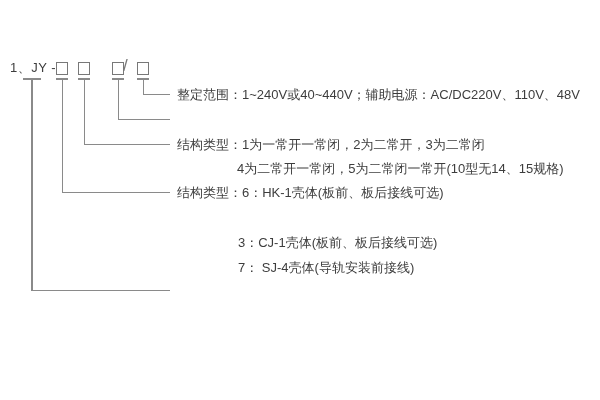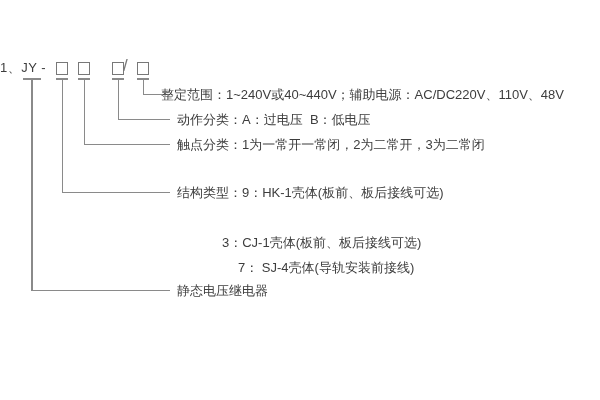--- a/index.html
+++ b/index.html
@@ -16,21 +16,21 @@
     color:var(--text);
   }
   .canvas{
     position:relative;
     width:600px;height:400px;
     background:var(--bg);
     overflow:hidden;
   }
   .prefix{
     position:absolute;
-    left:0;top:60px;
+    left:10px;top:60px;
     font-size:13px;line-height:16px;
     letter-spacing:0.5px;
     white-space:pre;
     text-align:center;
   }
   .dbox{
     position:absolute;
     top:62px;
     width:12px;height:13px;
     box-sizing:border-box;
@@ -89,21 +89,20 @@
   <div class="vline" style="left:83.5px;height:67px"></div>
   <div class="vline" style="left:117.5px;height:42px"></div>
   <div class="vline" style="left:142.5px;height:17px"></div>
 
   <div class="hline" style="left:142.5px;top:93.5px;width:27.5px"></div>
   <div class="hline" style="left:117.5px;top:118.5px;width:52.5px"></div>
   <div class="hline" style="left:83.5px;top:143.5px;width:86.5px"></div>
   <div class="hline" style="left:61.5px;top:191.5px;width:108.5px"></div>
   <div class="hline" style="left:31px;top:289.5px;width:139px"></div>
 
-  <div class="lbl" style="left:161px;top:86px">整定范围：1~240V或40~440V；辅助电源：AC/DC220V、110V、48V</div>
-  <div class="lbl" style="left:177px;top:111px">动作分类：A：过电压  B：低电压</div>
-  <div class="lbl" style="left:177px;top:136px">触点分类：1为一常开一常闭，2为二常开，3为二常闭</div>
-  <div class="lbl" style="left:177px;top:184px">结构类型：9：HK-1壳体(板前、板后接线可选)</div>
-  <div class="lbl" style="left:222px;top:234px">3：CJ-1壳体(板前、板后接线可选)</div>
+  <div class="lbl" style="left:177px;top:86px">整定范围：1~240V或40~440V；辅助电源：AC/DC220V、110V、48V</div>
+  <div class="lbl" style="left:177px;top:136px">结构类型：1为一常开一常闭，2为二常开，3为二常闭</div>
+  <div class="lbl" style="left:237px;top:160px">4为二常开一常闭，5为二常闭一常开(10型无14、15规格)</div>
+  <div class="lbl" style="left:177px;top:184px">结构类型：6：HK-1壳体(板前、板后接线可选)</div>
+  <div class="lbl" style="left:238px;top:234px">3：CJ-1壳体(板前、板后接线可选)</div>
   <div class="lbl" style="left:238px;top:259px">7： SJ-4壳体(导轨安装前接线)</div>
-  <div class="lbl" style="left:177px;top:282px">静态电压继电器</div>
 
 </div>
 
 </body></html>

